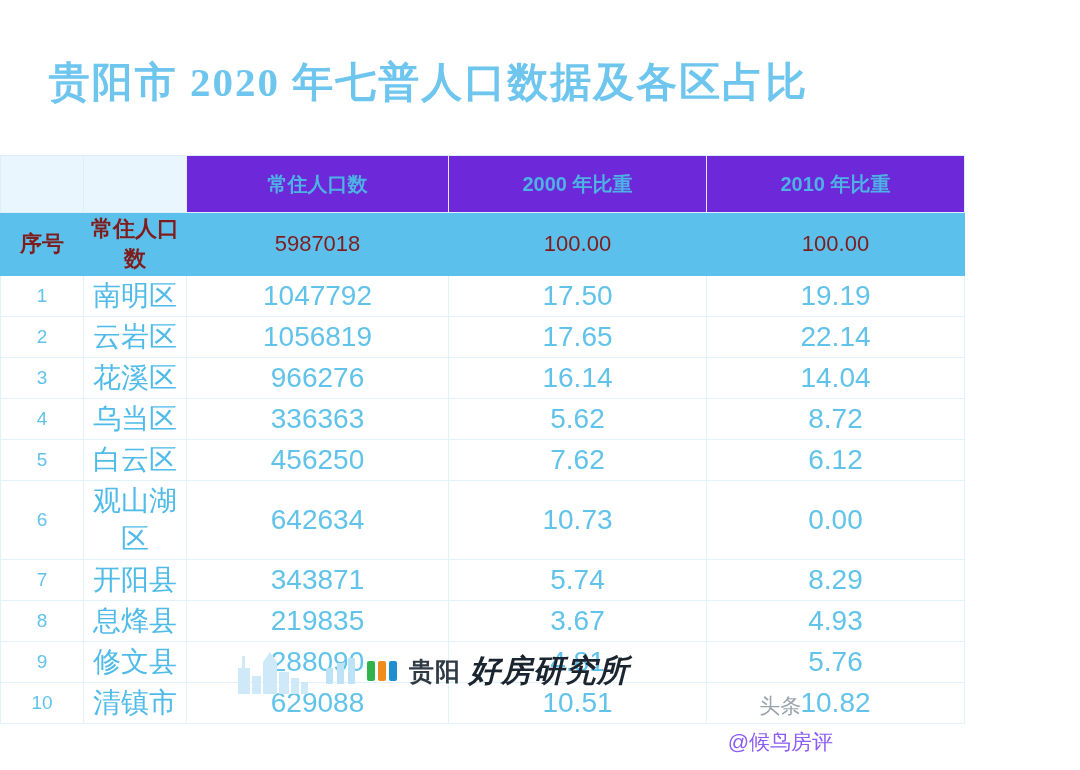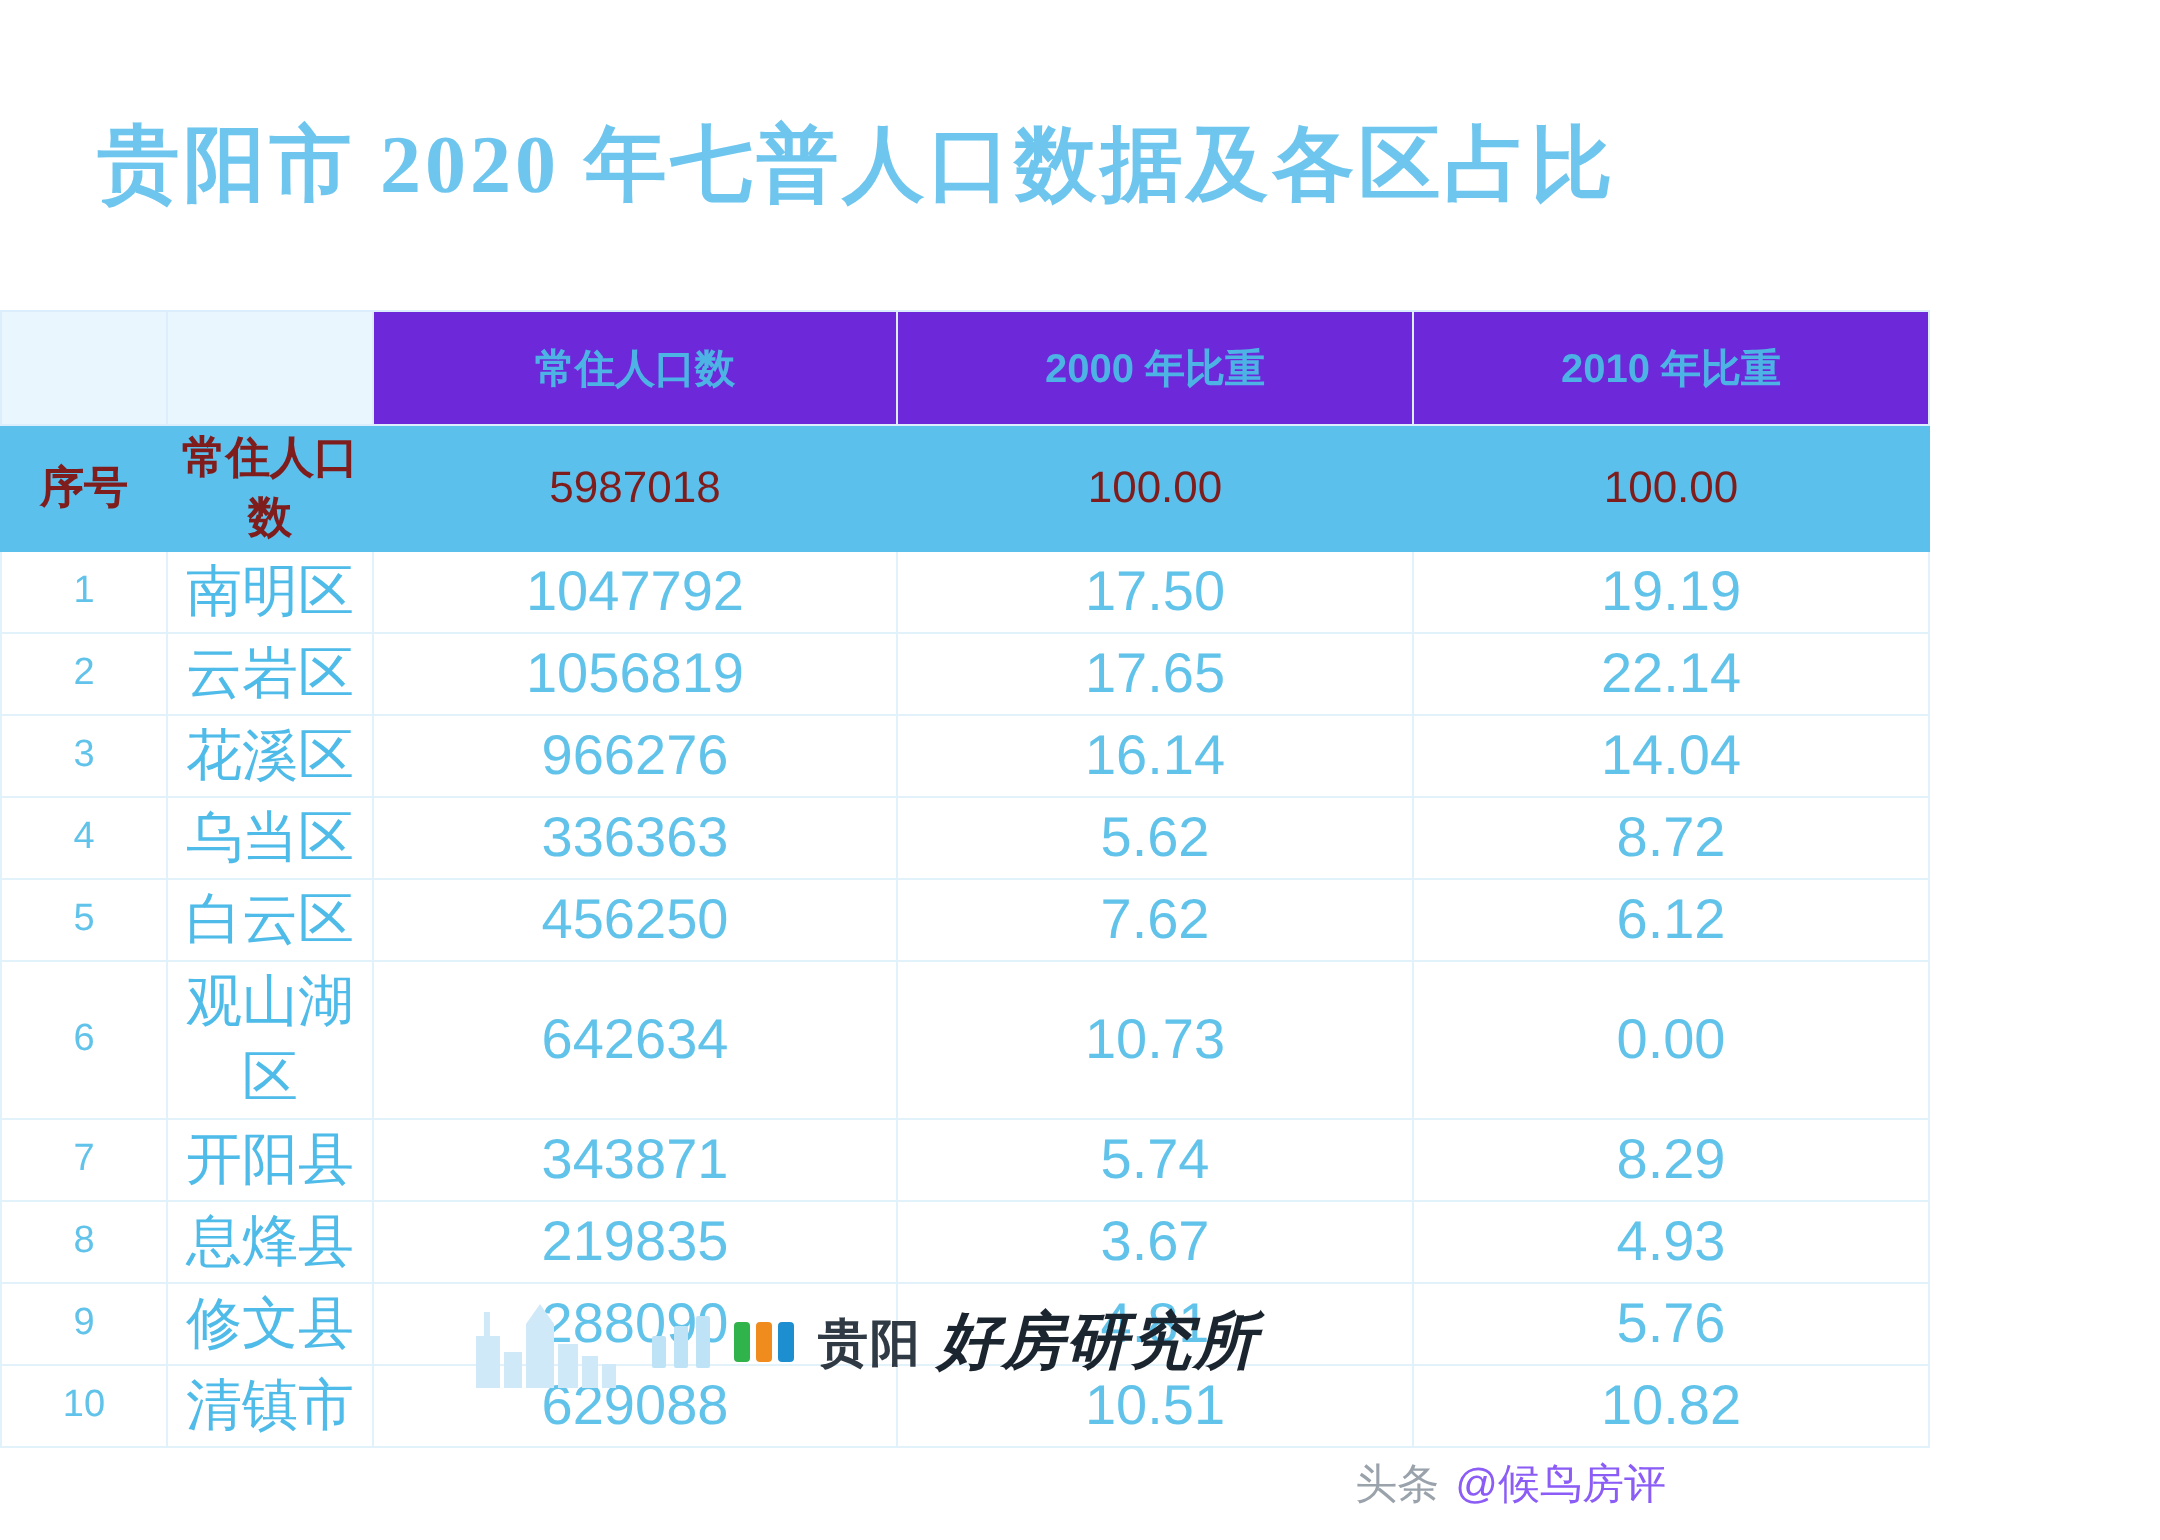--- a/index.html
+++ b/index.html
@@ -162,20 +162,21 @@
 
   .watermark {
     position: absolute;
     right: 24px;
     bottom: 14px;
     display: flex;
     align-items: center;
     gap: 8px;
     color: #9aa3ab;
     font-size: 21px;
+    flex-direction: column;
   }
   .watermark .wm-prefix { color: #9aa3ab; }
   .watermark .wm-name { color: #8b5cf6; }
 </style>
 </head>
 <body>
 
 <div class="page">
 
   <div class="title">贵阳市 2020 年七普人口数据及各区占比</div>

